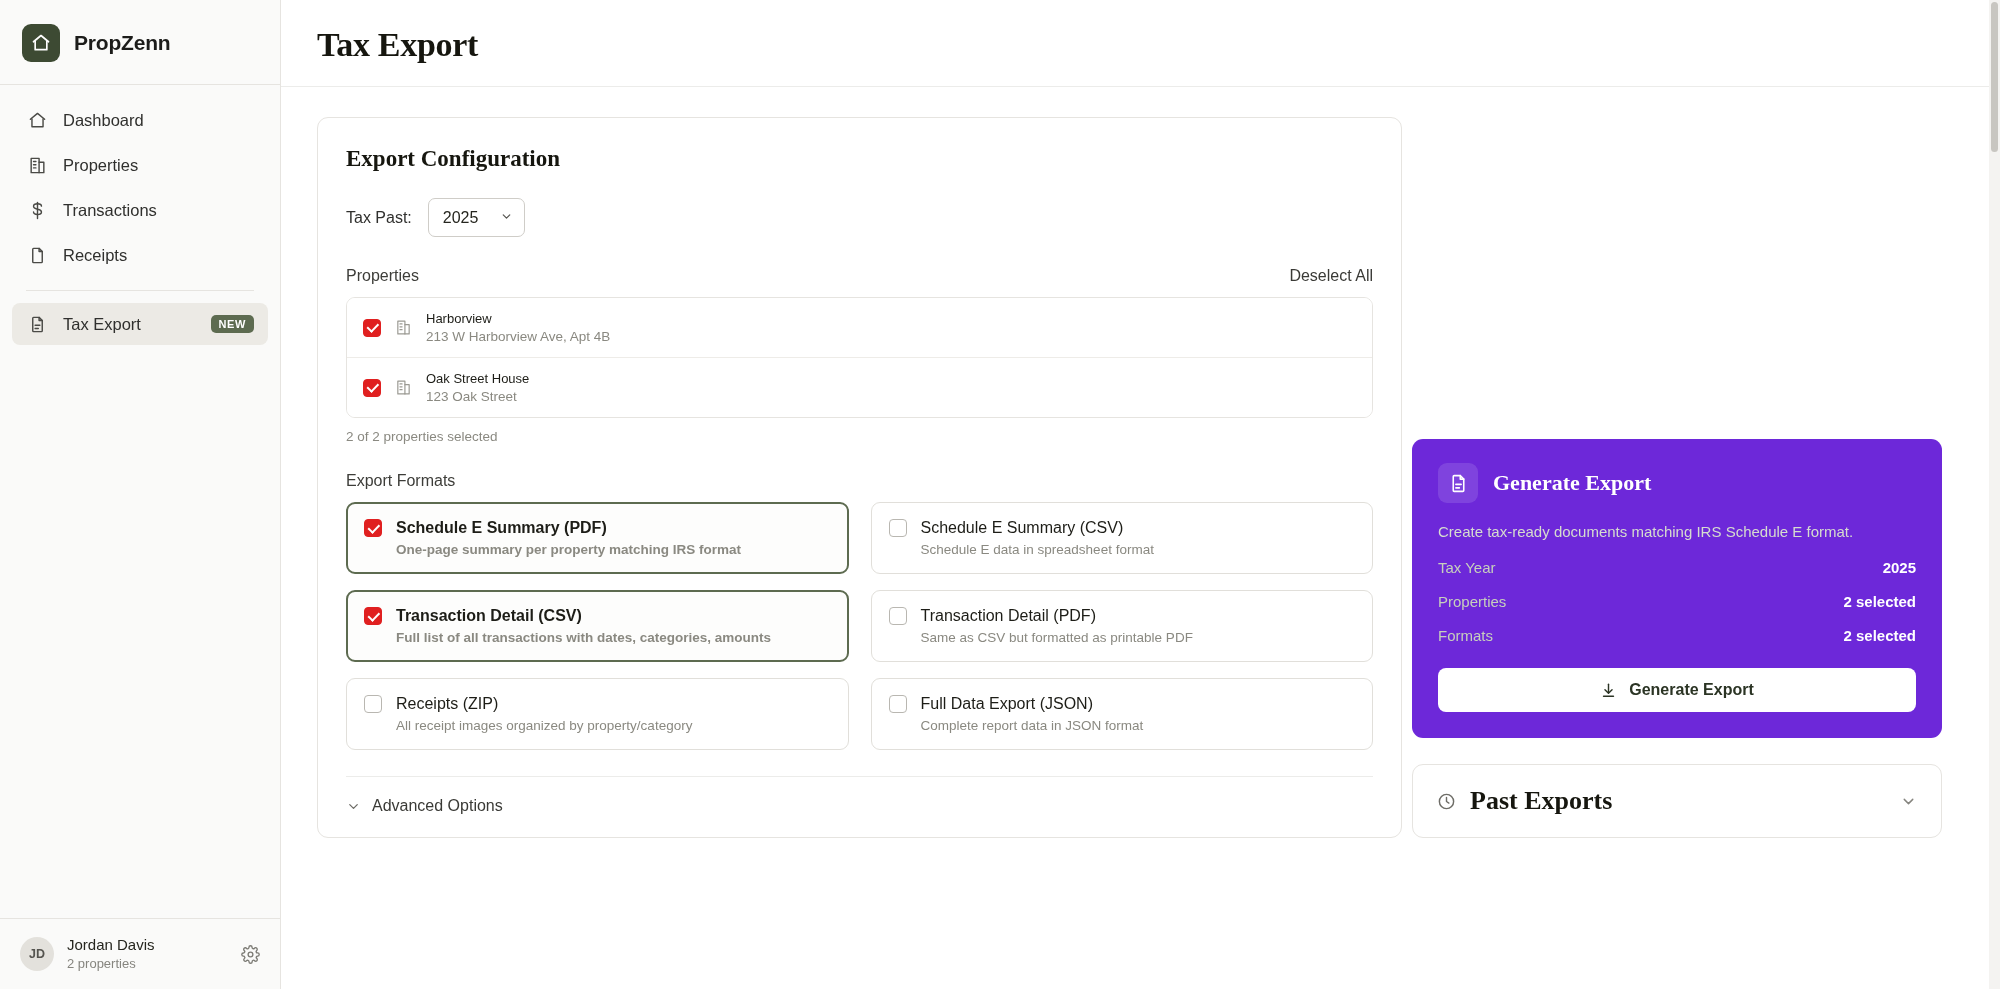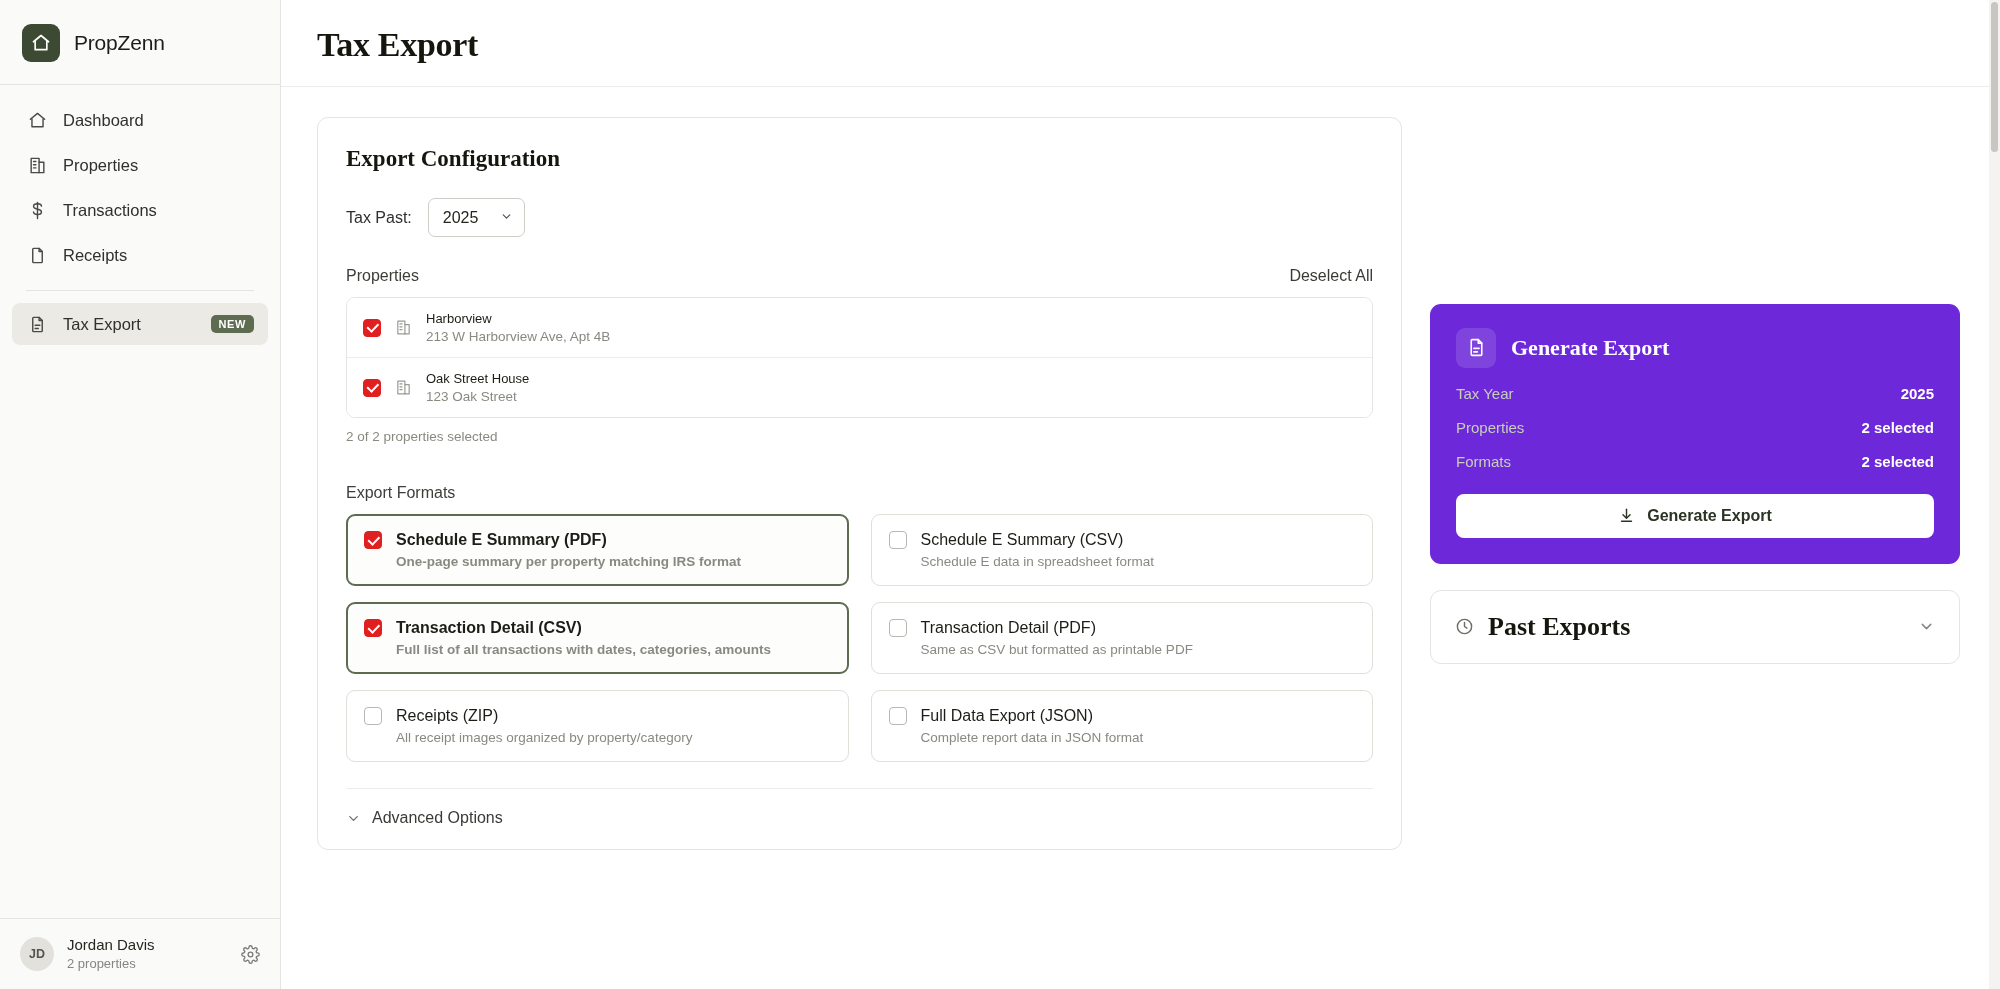--- a/index.html
+++ b/index.html
@@ -23,21 +23,21 @@
   .brand {
     display: flex; align-items: center; gap: 14px;
     padding: 24px 22px 22px 22px;
     border-bottom: 1px solid #e6e4e0;
   }
   .brand-logo {
     width: 38px; height: 38px; border-radius: 9px;
     background: #3d4a33;
     display: flex; align-items: center; justify-content: center;
   }
-  .brand-name { font-size: 21px; font-weight: normal; letter-spacing: -0.2px; color: #1c1c1a; }
+  .brand-name { font-size: 21px; font-weight: bold; letter-spacing: -0.2px; color: #1c1c1a; }
   .nav { padding: 14px 12px 0 12px; }
   .nav-item {
     display: flex; align-items: center; gap: 15px;
     padding: 10px 14px; margin-bottom: 3px;
     border-radius: 8px; cursor: pointer;
     font-size: 16.5px; color: #30302e;
   }
   .nav-sep { height: 1px; background: #e6e4e0; margin: 14px 14px 12px 14px; }
   .nav-item.active { background: #eceae5; font-weight: normal; }
   .nav-icon { width: 22px; height: 22px; display: flex; align-items: center; justify-content: center; color: #4a4a46; }
@@ -63,23 +63,23 @@
   .user-sub { font-size: 13px; color: #86857f; }
   .gear-btn { color: #7c7b75; cursor: pointer; display: flex; }
 
   
   .main { flex: 1; height: 989px; overflow: hidden; background: #fff; display: flex; flex-direction: column; }
   .page-header { padding: 26px 40px 22px 36px; border-bottom: 1px solid #ececea; }
   .page-title { font-family: "Liberation Serif", serif; font-size: 34px; font-weight: bold; color: #16160f; letter-spacing: -0.3px; }
   .page-sub { font-size: 16.5px; color: #706f69; margin-top: 9px; }
 
   .content {
-    display: flex; gap: 28px;
+    display: flex; gap: 10px;
     padding: 30px 29px 0 36px;
-    align-items: center;
+    align-items: flex-end;
   }
 
   
   .card-config {
     flex: 1 1 auto; max-width: 1085px;
     background: #fff; border: 1px solid #e6e4e0; border-radius: 11px;
     padding: 28px 28px 22px 28px;
   }
   .card-title { font-family: "Liberation Serif", serif; font-size: 23px; font-weight: bold; color: #16160f; }
   .row-tax-year { display: flex; align-items: center; gap: 16px; margin-top: 26px; }
@@ -123,21 +123,21 @@
     display: flex; align-items: center; justify-content: center;
     flex: 0 0 18px; cursor: pointer;
   }
   .cb.checked { background: #e02020; border-color: #e02020; }
   .cb.checked::after {
     content: ""; width: 5px; height: 9px;
     border: solid #fff; border-width: 0 2.2px 2.2px 0;
     transform: rotate(44deg) translate(-0.5px, -1px);
   }
 
-  .formats-label { font-size: 16px; color: #3d3d39; margin-top: 40px; margin-bottom: 12px; }
+  .formats-label { font-size: 16px; color: #3d3d39; margin-top: 28px; margin-bottom: 12px; }
   .format-grid { display: grid; grid-template-columns: 1fr 1fr; gap: 16px 22px; }
   .fmt {
     display: flex; gap: 14px; align-items: flex-start;
     border: 1px solid #e1dfda; border-radius: 9px;
     padding: 16px 16px 16px 17px; cursor: pointer; background: #fff;
   }
   .fmt.selected { border-color: #5d6b50; border-width: 2px; padding: 15px 15px 15px 16px; background: #fdfdfc; font-weight: bold; }
   .fmt-name { font-size: 16px; color: #1d1d17; }
   .fmt-desc { font-size: 13.5px; color: #8a8981; margin-top: 5px; }
 
@@ -396,20 +396,21 @@
           <div class="gen-head">
             <span class="gen-ico">
               <svg width="21" height="21" viewBox="0 0 24 24" fill="none" stroke="#fff" stroke-width="1.8" stroke-linecap="round" stroke-linejoin="round">
                   <path d="M14 3H7a1 1 0 0 0-1 1v16a1 1 0 0 0 1 1h10a1 1 0 0 0 1-1V7z"></path>
                   <path d="M14 3v4h4"></path>
                   <path d="M9 13h6M9 17h4"></path>
                 </svg>
             </span>
             <span class="gen-title">Generate Export</span>
           </div>
+          <div class="gen-desc">Create tax-ready documents matching IRS Schedule E format.</div>
 
           <div class="kv">
             <span class="kv-k">Tax Year</span>
             <span class="kv-v">2025</span>
           </div>
           <div class="kv">
             <span class="kv-k">Properties</span>
             <span class="kv-v">2 selected</span>
           </div>
           <div class="kv">

